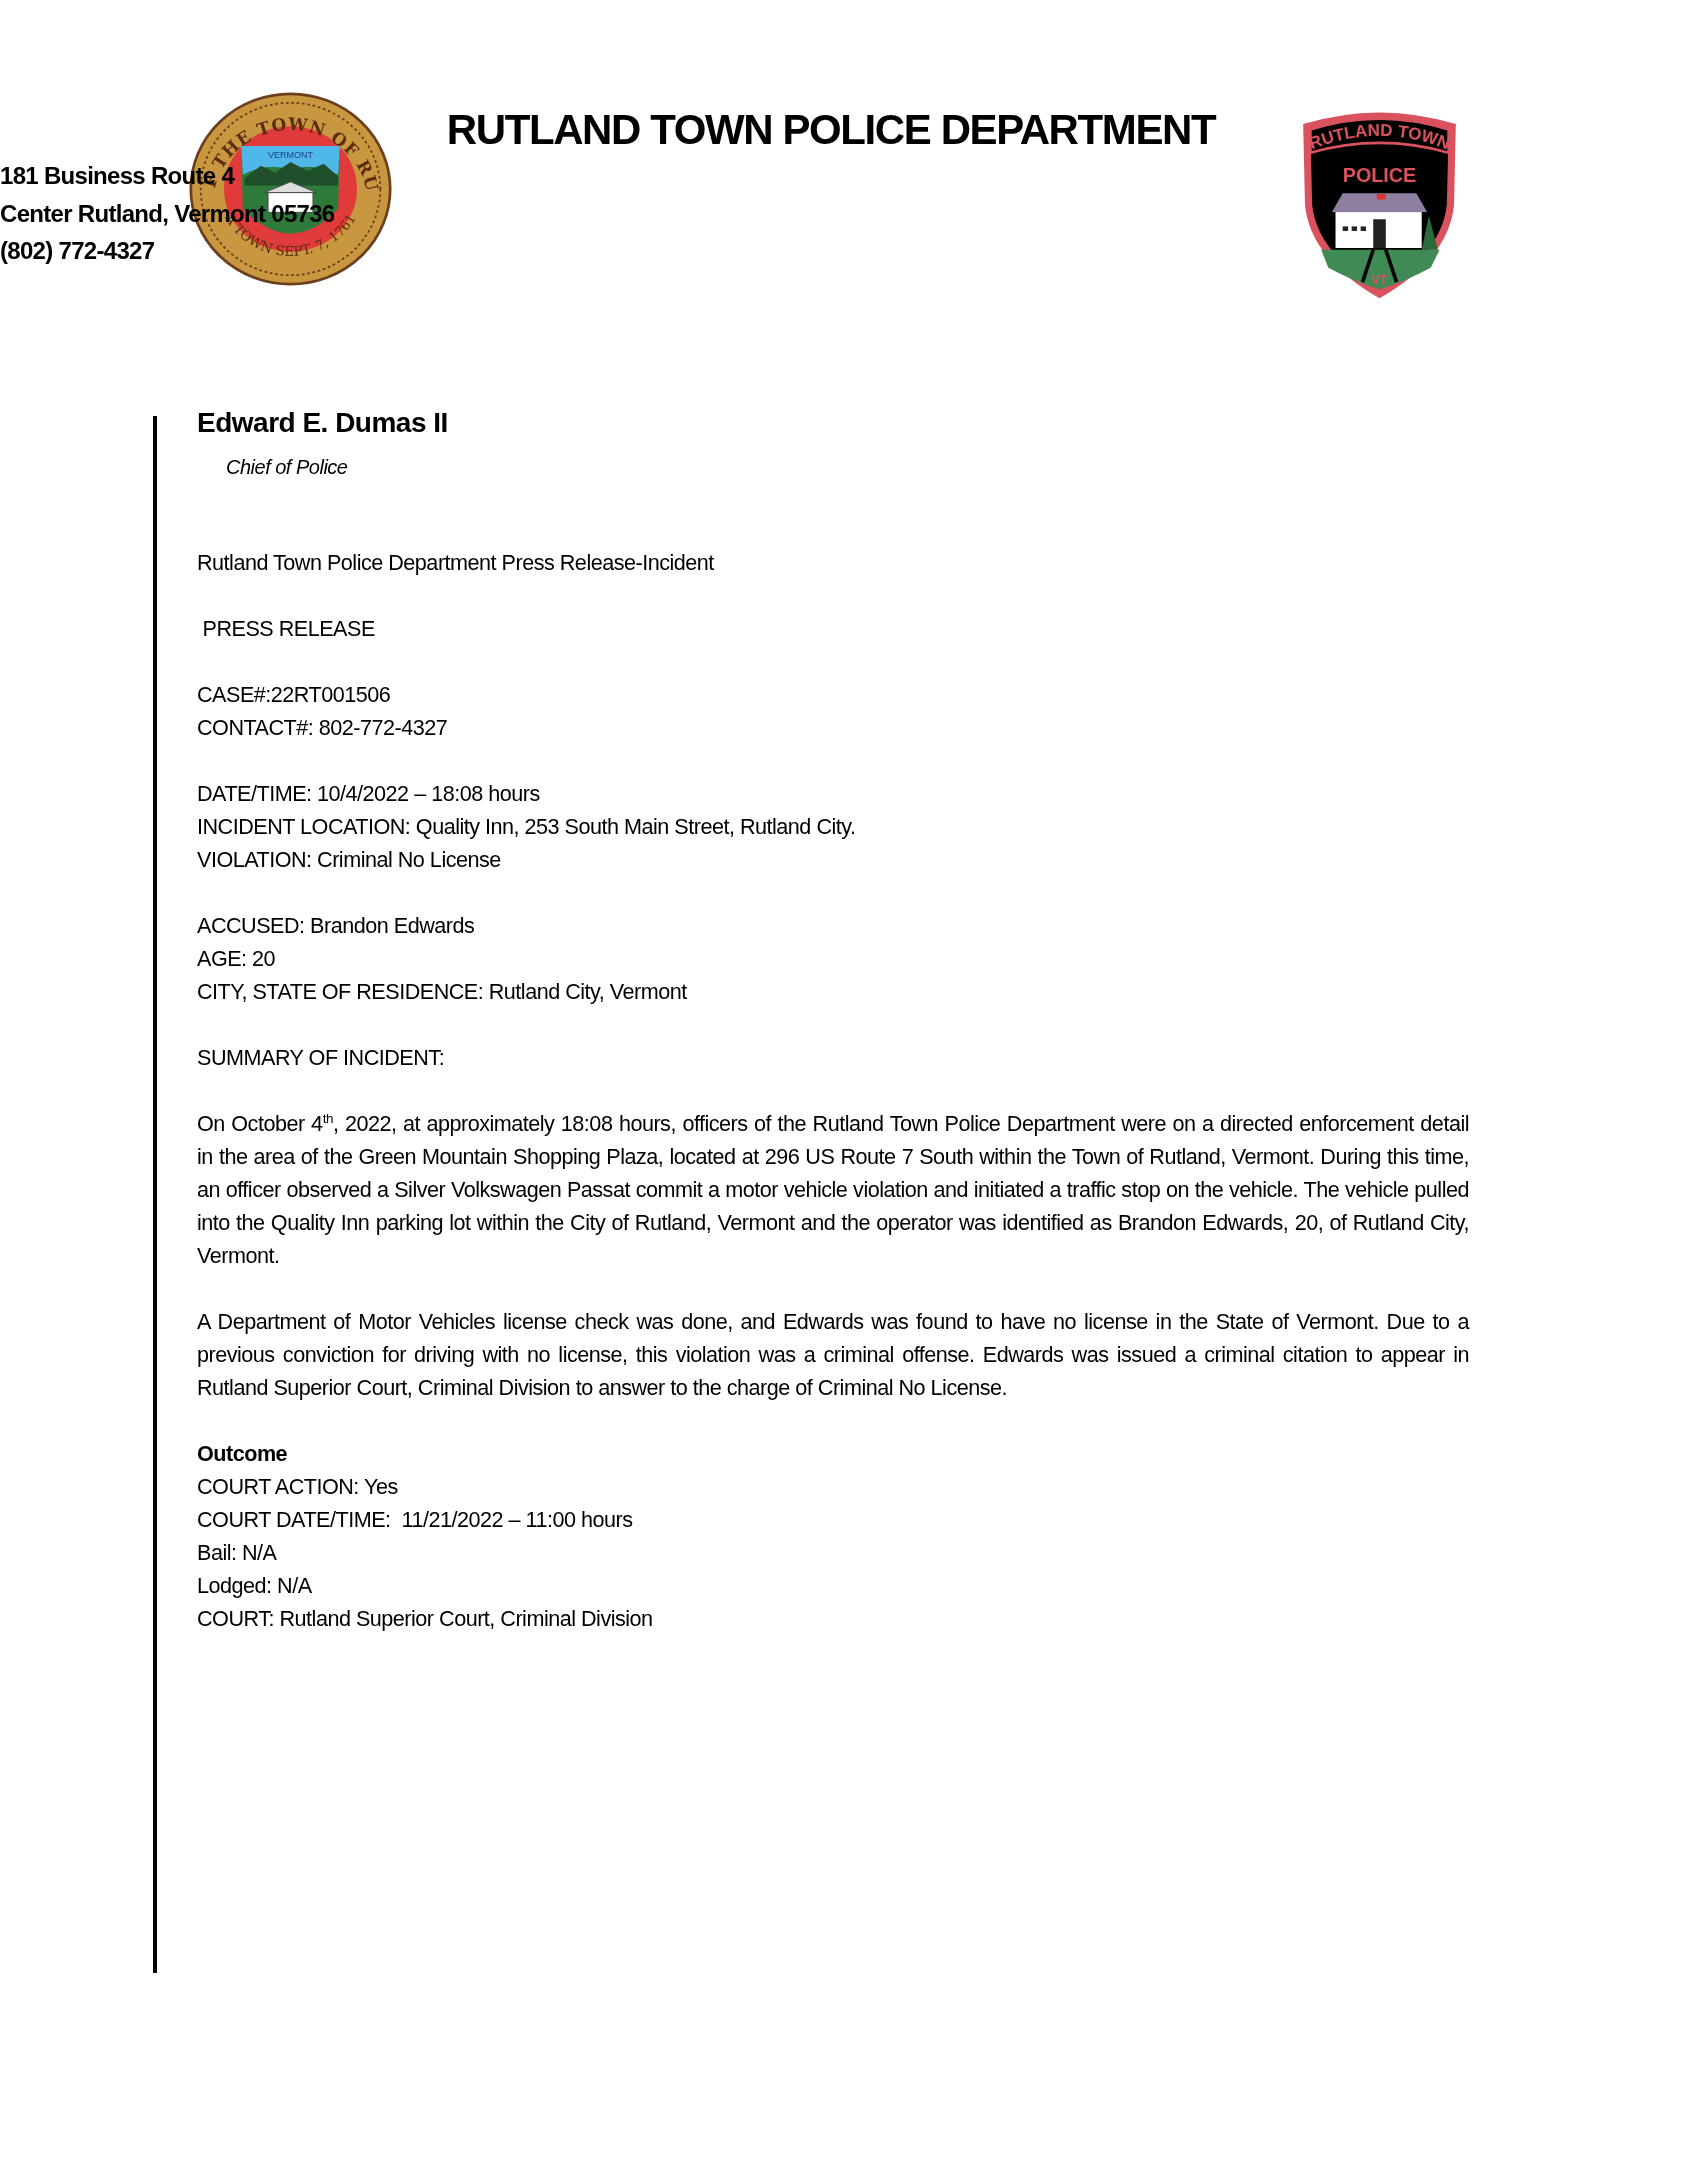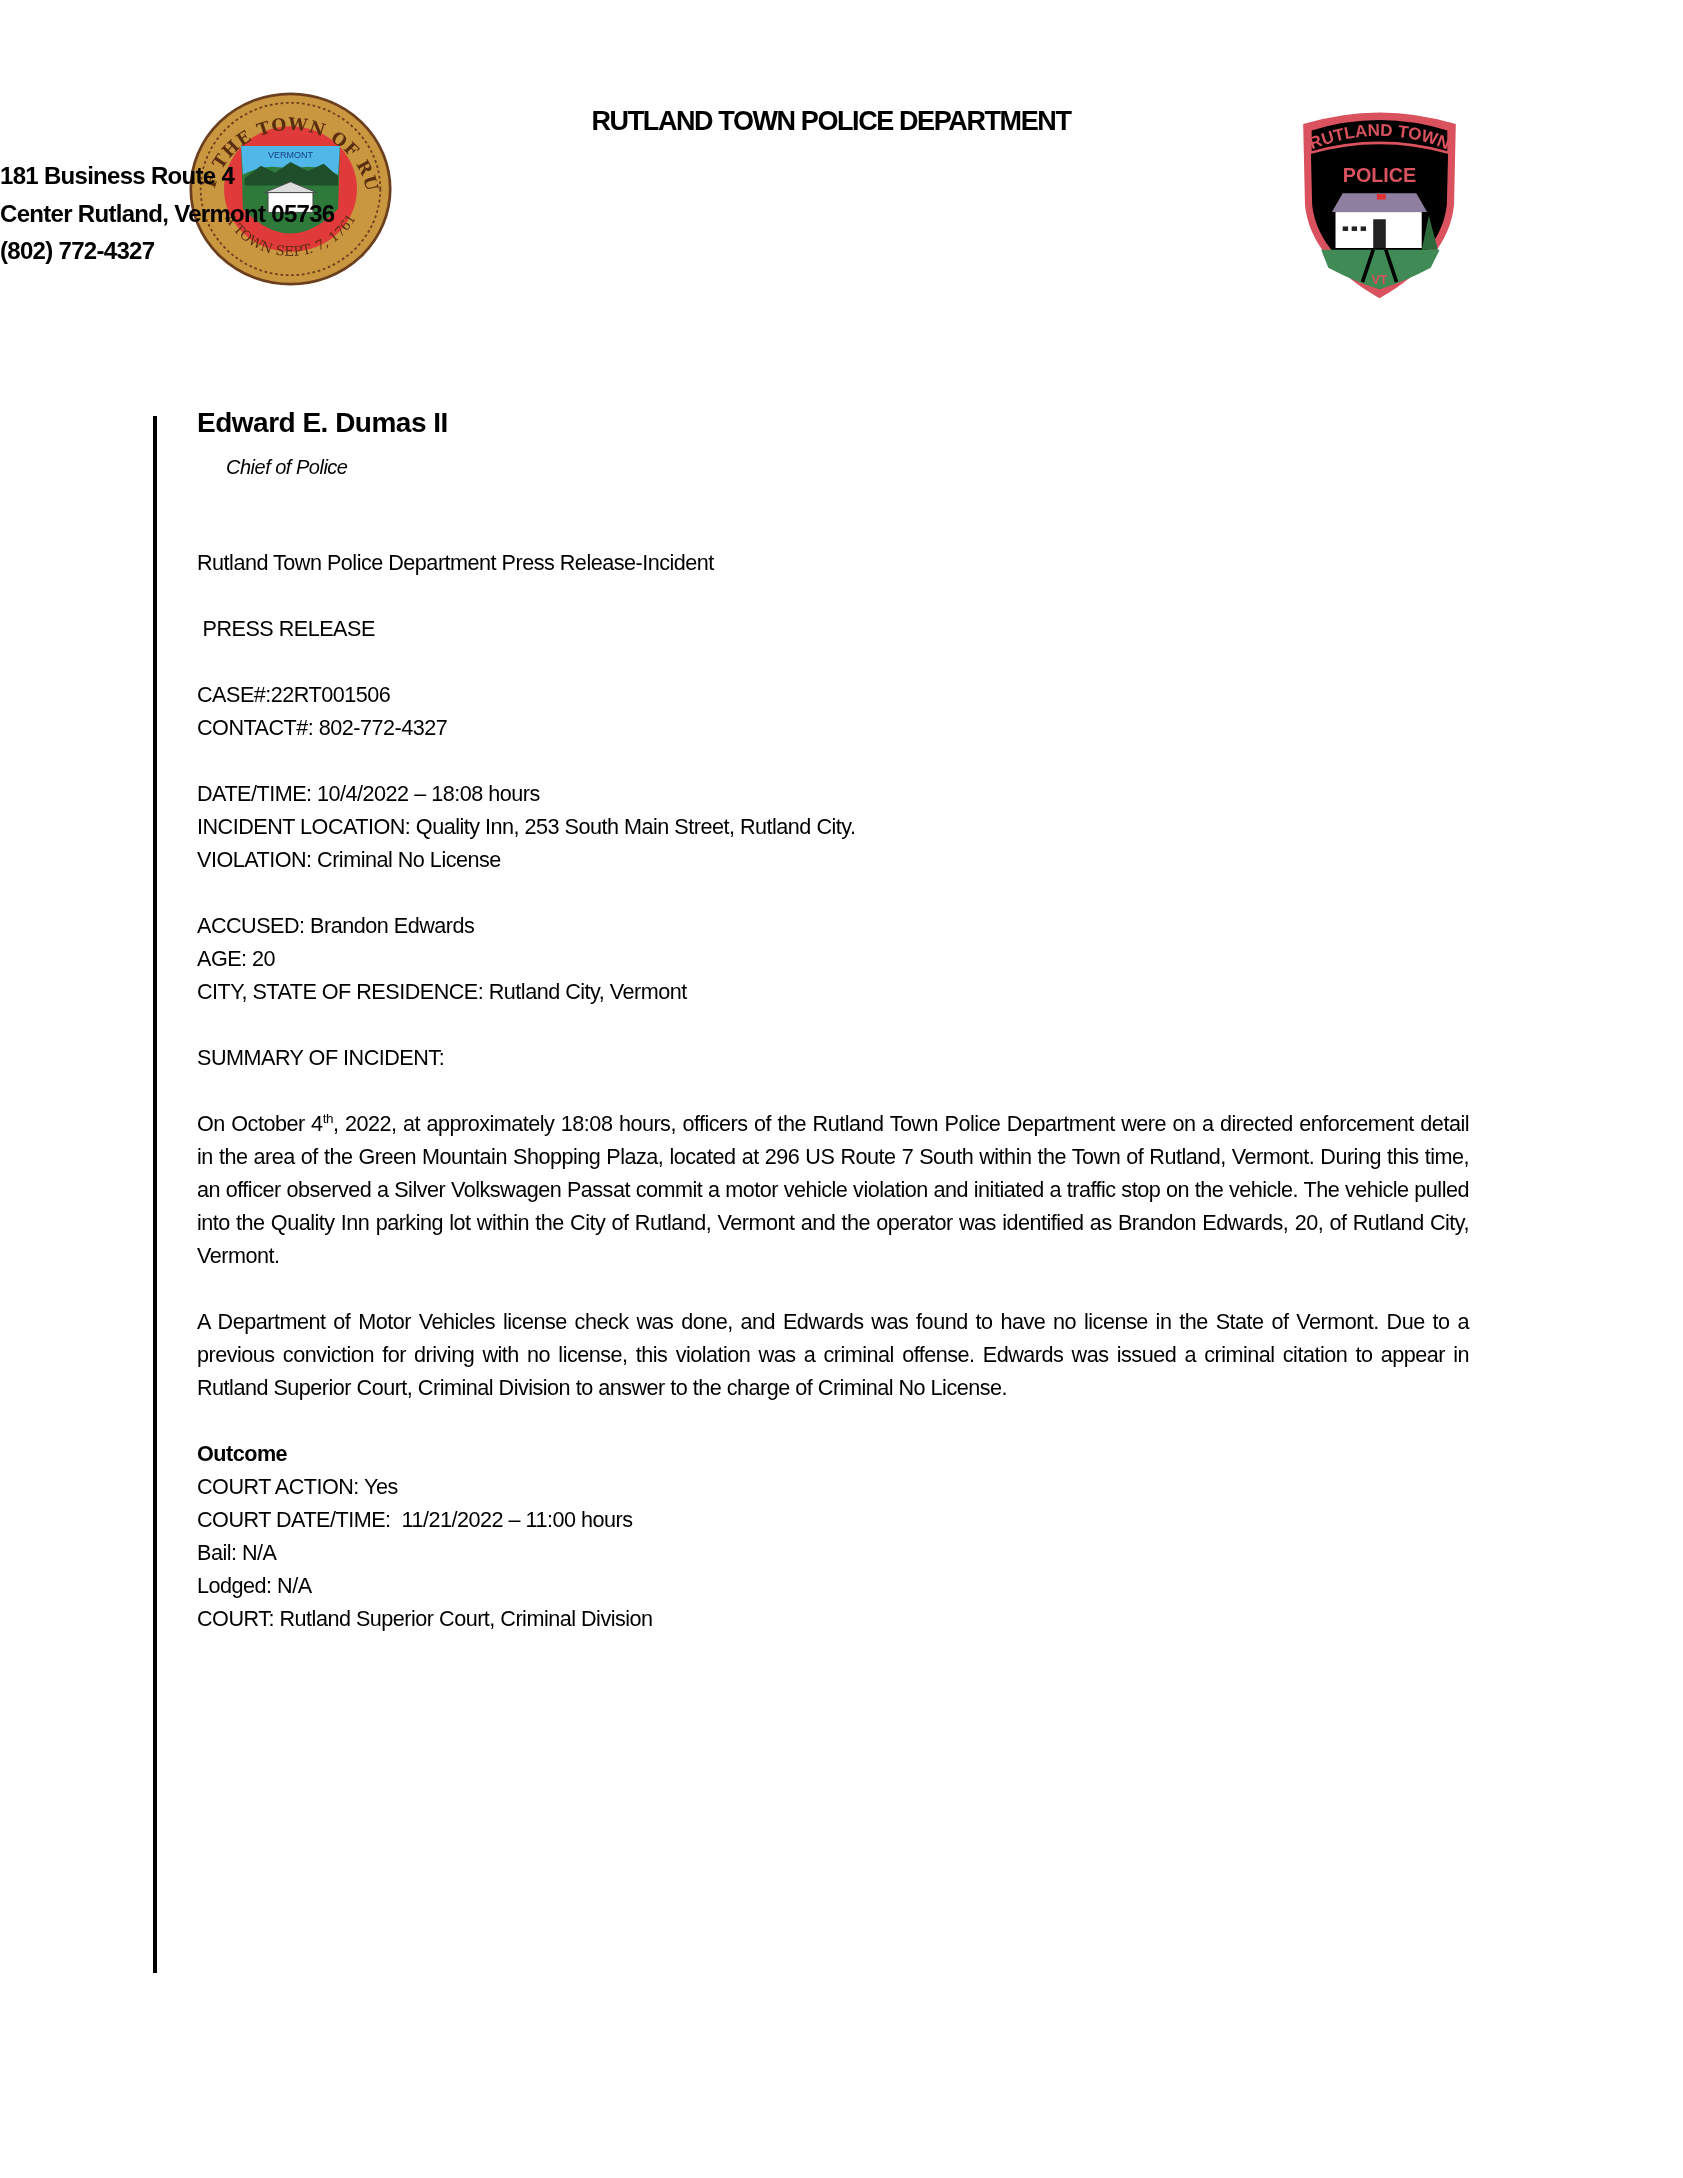--- a/index.html
+++ b/index.html
@@ -1,20 +1,20 @@
 <!DOCTYPE html>
 <html style="font-size:14.4px"><head>
 <meta charset="utf-8">
 <style>
   html, body { margin:0; padding:0; background:#ffffff; }
   body { width:1683px; height:2178px; position:relative; overflow:hidden;
          font-family:"Liberation Sans", sans-serif; color:#000; }
   .abs { position:absolute; }
   .hdr-title { left:0; width:1662px; top:106px; text-align:center; font-weight:bold;
-               font-size:27px; letter-spacing:-1.4px; white-space:nowrap; }
+               font-size:42px; letter-spacing:-1.4px; white-space:nowrap; }
   .hdr-line { left:0; width:1662px; font-weight:bold; font-size:24px;
               letter-spacing:-0.7px; white-space:nowrap; }
   .seal { left:189px; top:92px; width:203px; height:194px; }
   .patch { left:1296px; top:106px; width:167px; height:196px; }
   .leftbar { left:153px; top:416px; width:3.6px; height:1557px; background:#000; }
   .name { left:197px; top:407px; font-weight:bold; font-size:28px; letter-spacing:-0.5px; white-space:nowrap; }
   .role { left:226px; top:456px; font-style:italic; font-size:20px; letter-spacing:-0.5px; white-space:nowrap; }
   .body { left:197px; width:1272px; font-size:21.6px; letter-spacing:-0.5px; line-height:33px; }
   .line { white-space:nowrap; height:33px; }
   .para { text-align:justify; text-align-last:left; white-space:normal; }

